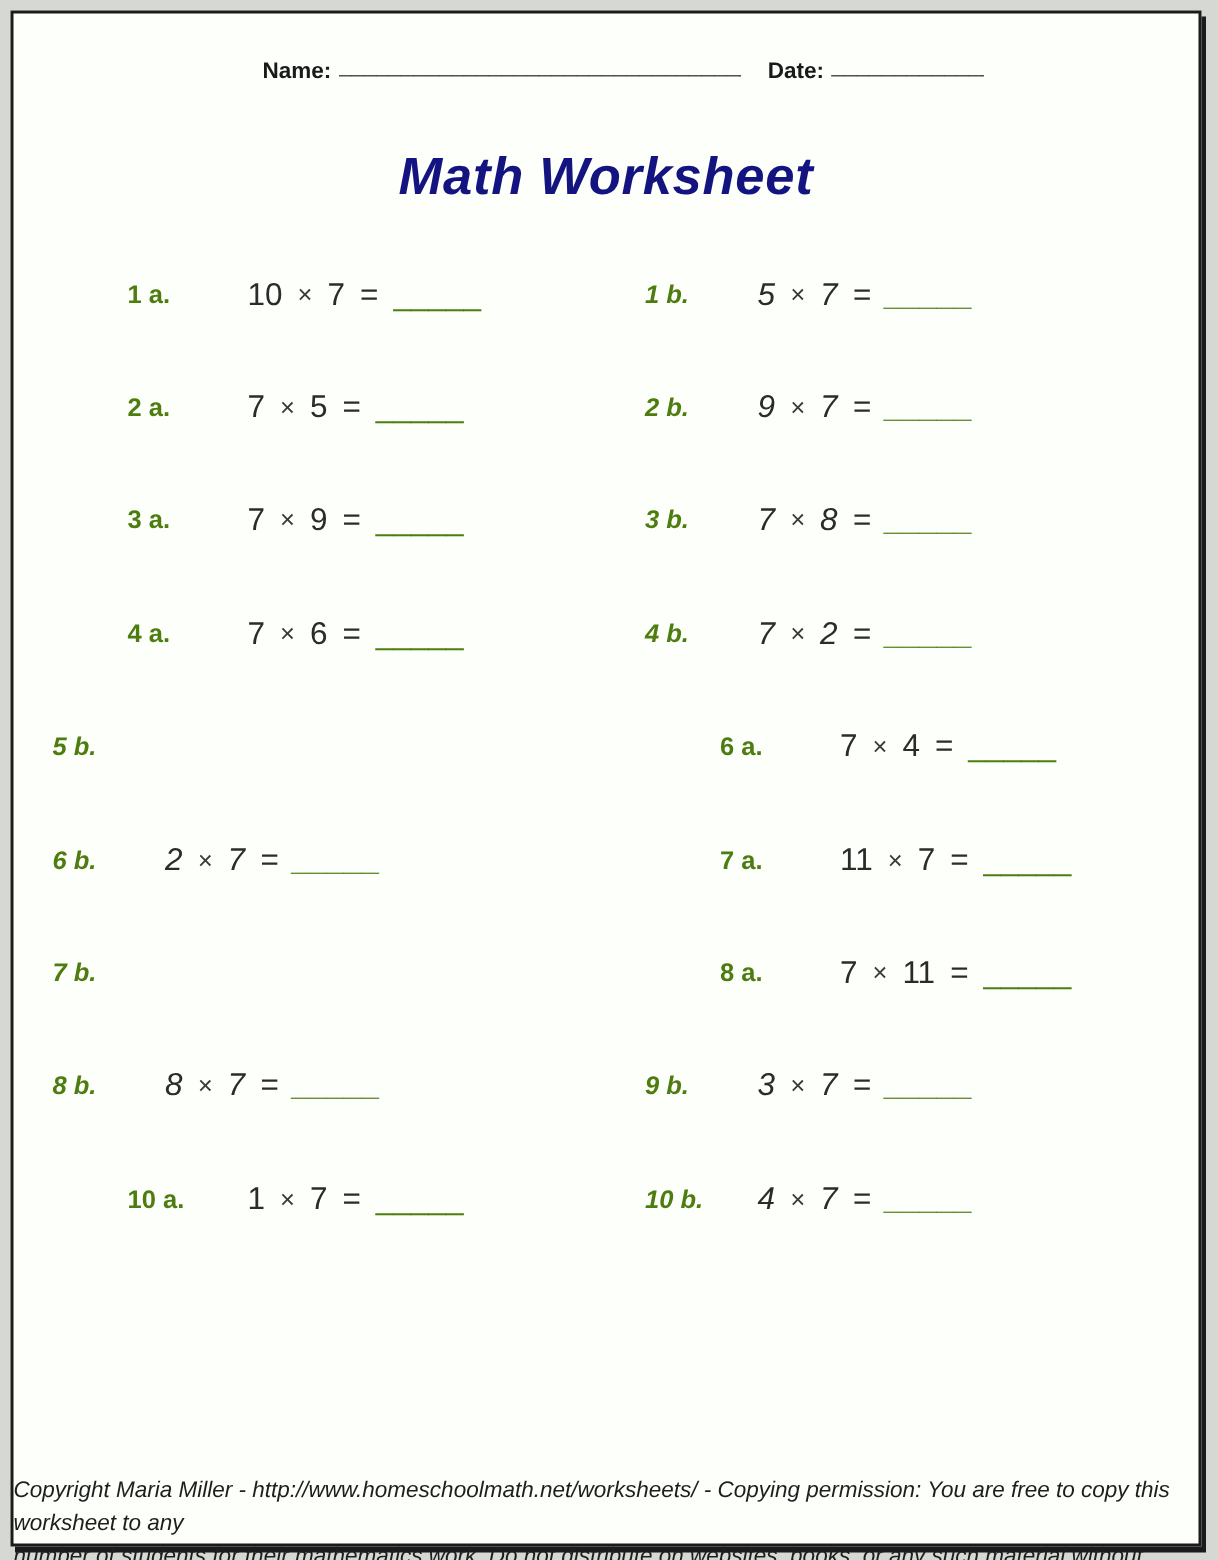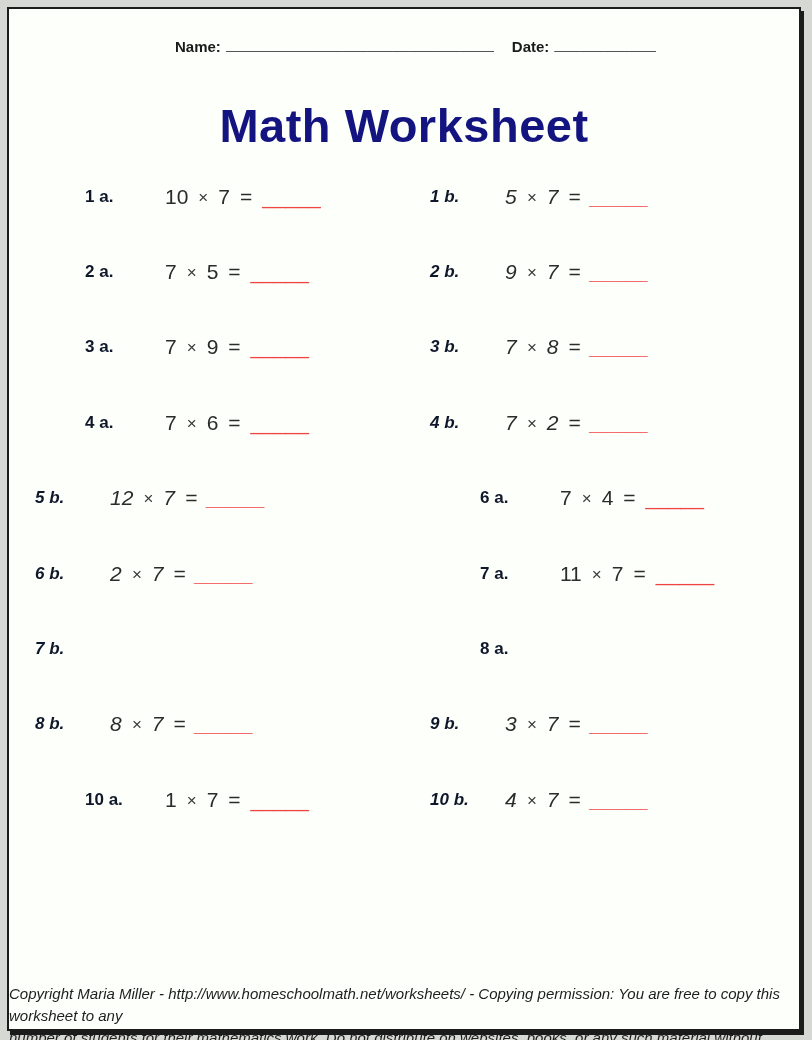--- a/index.html
+++ b/index.html
@@ -48,24 +48,25 @@
   }
   .name-line { width: 268px; margin-left: 5px; margin-right: 18px; }
   .date-line { width: 102px; margin-left: 5px; }
   
   .title {
     position: absolute;
     left: 0;
     top: 89px;
     width: 100%;
     text-align: center;
-    font-size: 47px;
+    font-size: 35px;
     font-weight: bold;
     letter-spacing: 0.5px;
     color: #141480;
+    font-style: italic;
   }
   
   .problems-grid {
     position: absolute;
     left: 0;
     top: 150px;
     width: 790px;
     display: grid;
     grid-template-columns: 395px 395px;
     grid-auto-rows: 75.4px;
@@ -74,38 +75,38 @@
     display: flex;
     align-items: center;
     box-sizing: border-box;
   }
   .problem-cell.col-a { padding-left: 76px; }
   .problem-cell.col-b { padding-left: 26px; font-style: italic; }
   .problem-label {
     display: inline-block;
     font-size: 17px;
     font-weight: bold;
-    color: #0f172a;
+    color: #4d7c0f;
   }
   .col-a .problem-label { width: 80px; }
   .col-b .problem-label { width: 75px; }
   .expr {
     font-size: 21px;
     color: #2b2b2b;
     white-space: nowrap;
   }
   .expr .tok { margin-right: 10px; }
   .expr .times {
     font-size: 17px;
     color: #3a3a3a;
     position: relative;
     top: -1px;
   }
   .expr .blank {
-    color: #ef4444;
+    color: #4d7c0f;
     letter-spacing: 0;
   }
   
   .footer {
     position: absolute;
     left: 0;
     top: 974px;
     width: 100%;
     text-align: left;
     font-size: 15px;
@@ -154,39 +155,39 @@
         <div class="problem-cell col-a">
           <span class="problem-label">4 a.</span>
           <span class="expr"><span class="tok">7</span><span class="tok times">×</span><span class="tok">6</span><span class="tok">=</span><span class="blank">_____</span></span>
         </div>
         <div class="problem-cell col-b">
           <span class="problem-label">4 b.</span>
           <span class="expr"><span class="tok">7</span><span class="tok times">×</span><span class="tok">2</span><span class="tok">=</span><span class="blank">_____</span></span>
         </div>
         <div class="problem-cell col-b">
           <span class="problem-label">5 b.</span>
-          <span class="expr"><span class="tok">12</span><span class="tok times">×</span><span class="tok">7</span><span class="tok">=</span><span class="blank">_____</span></span>
         </div>
         <div class="problem-cell col-a">
           <span class="problem-label">6 a.</span>
           <span class="expr"><span class="tok">7</span><span class="tok times">×</span><span class="tok">4</span><span class="tok">=</span><span class="blank">_____</span></span>
         </div>
         <div class="problem-cell col-b">
           <span class="problem-label">6 b.</span>
           <span class="expr"><span class="tok">2</span><span class="tok times">×</span><span class="tok">7</span><span class="tok">=</span><span class="blank">_____</span></span>
         </div>
         <div class="problem-cell col-a">
           <span class="problem-label">7 a.</span>
           <span class="expr"><span class="tok">11</span><span class="tok times">×</span><span class="tok">7</span><span class="tok">=</span><span class="blank">_____</span></span>
         </div>
         <div class="problem-cell col-b">
           <span class="problem-label">7 b.</span>
         </div>
         <div class="problem-cell col-a">
           <span class="problem-label">8 a.</span>
+          <span class="expr"><span class="tok">7</span><span class="tok times">×</span><span class="tok">11</span><span class="tok">=</span><span class="blank">_____</span></span>
         </div>
         <div class="problem-cell col-b">
           <span class="problem-label">8 b.</span>
           <span class="expr"><span class="tok">8</span><span class="tok times">×</span><span class="tok">7</span><span class="tok">=</span><span class="blank">_____</span></span>
         </div>
         <div class="problem-cell col-b">
           <span class="problem-label">9 b.</span>
           <span class="expr"><span class="tok">3</span><span class="tok times">×</span><span class="tok">7</span><span class="tok">=</span><span class="blank">_____</span></span>
         </div>
         <div class="problem-cell col-a">

